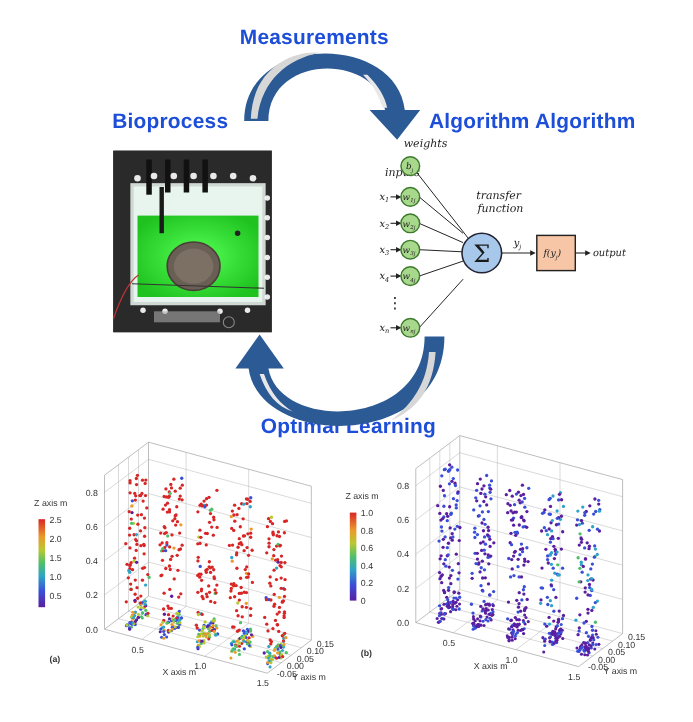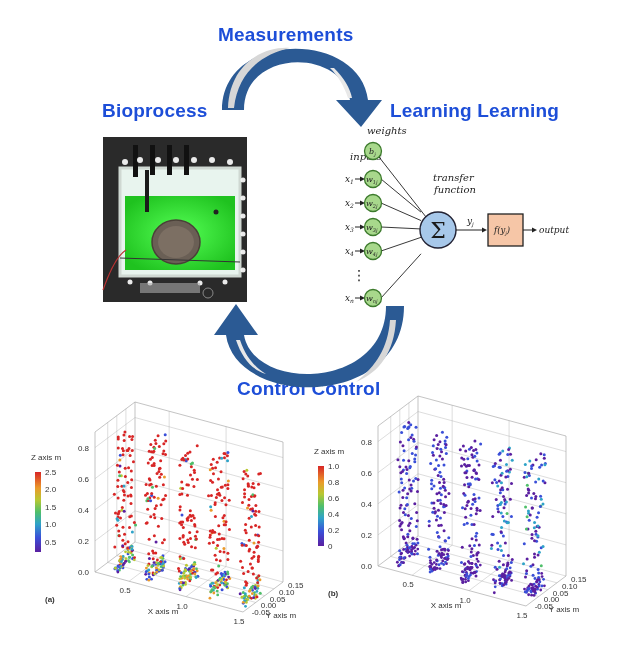--- a/index.html
+++ b/index.html
@@ -11,22 +11,22 @@
   #h-opt{left:237px;top:378px;}
   svg{position:absolute;left:0;top:0;}
   .nn-italic{font-family:"DejaVu Serif",serif;font-style:italic;fill:#222;}
   .ax{font-family:"Liberation Sans",sans-serif;fill:#333;font-size:8px;}
 </style>
 </head>
 <body>
 
 <div class="heading" id="h-measure">Measurements</div>
 <div class="heading" id="h-bio">Bioprocess</div>
-<div class="heading" id="h-learn">Learning Learning</div>
-<div class="heading" id="h-opt">Control Control</div>
+<div class="heading" id="h-learn">Algorithm Algorithm</div>
+<div class="heading" id="h-opt">Optimal Learning</div>
 
 <svg id="main-svg" width="630" height="656" viewBox="0 0 630 656">
   <defs>
     <linearGradient id="cbar" x1="0" y1="1" x2="0" y2="0">
       <stop offset="0" stop-color="#5a1fa0"></stop>
       <stop offset="0.18" stop-color="#3a4fd8"></stop>
       <stop offset="0.35" stop-color="#2fa3c8"></stop>
       <stop offset="0.5" stop-color="#4fbf6a"></stop>
       <stop offset="0.65" stop-color="#b8c832"></stop>
       <stop offset="0.8" stop-color="#eb9a2a"></stop>

